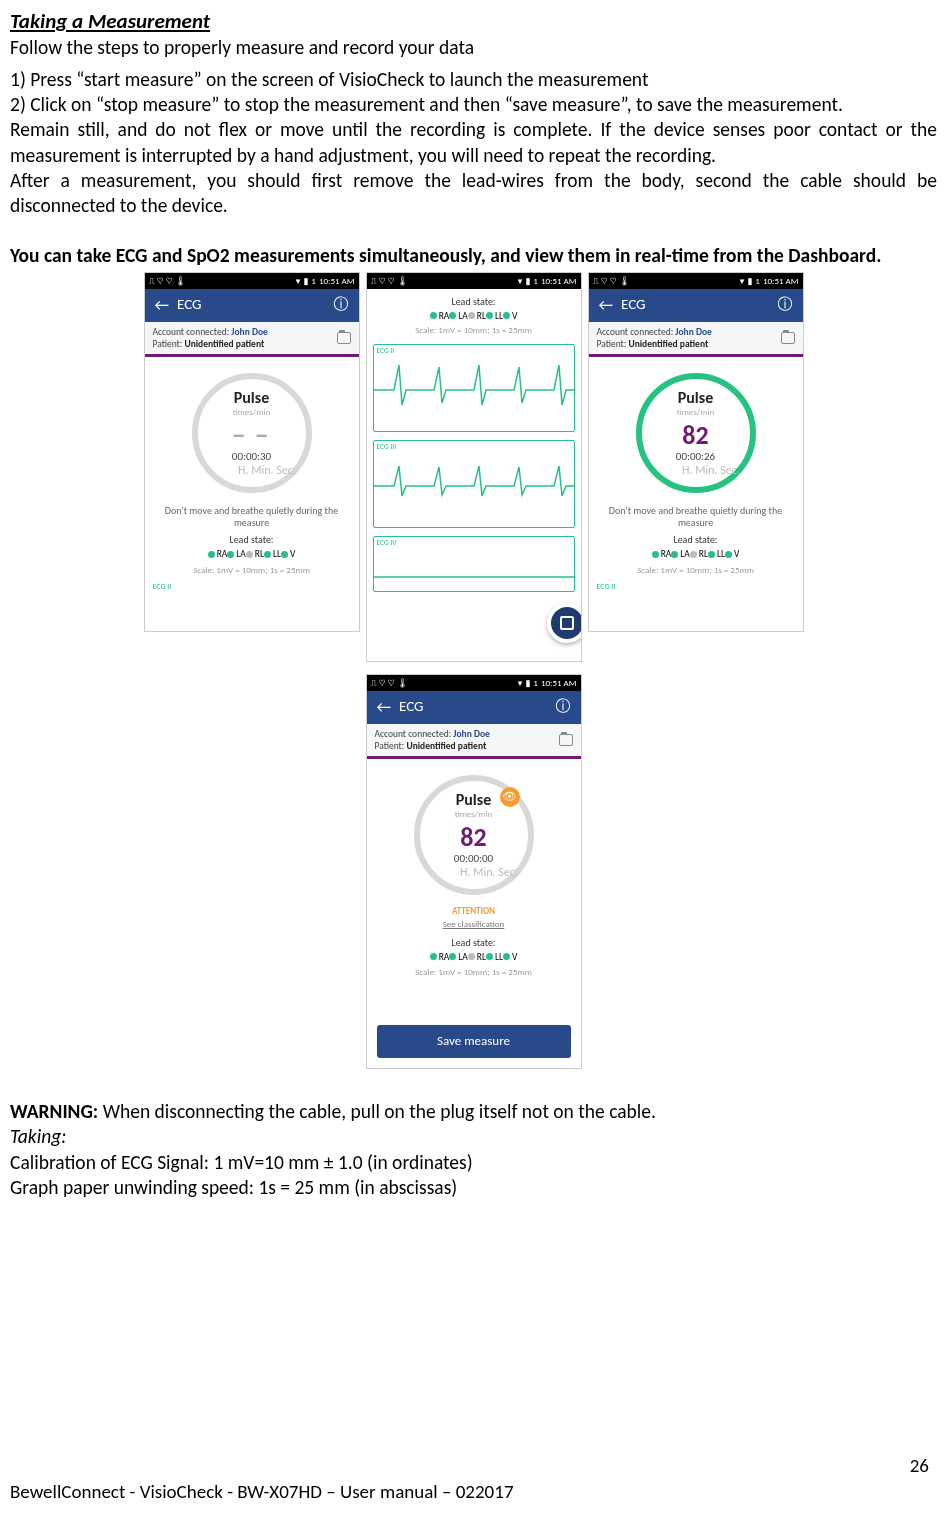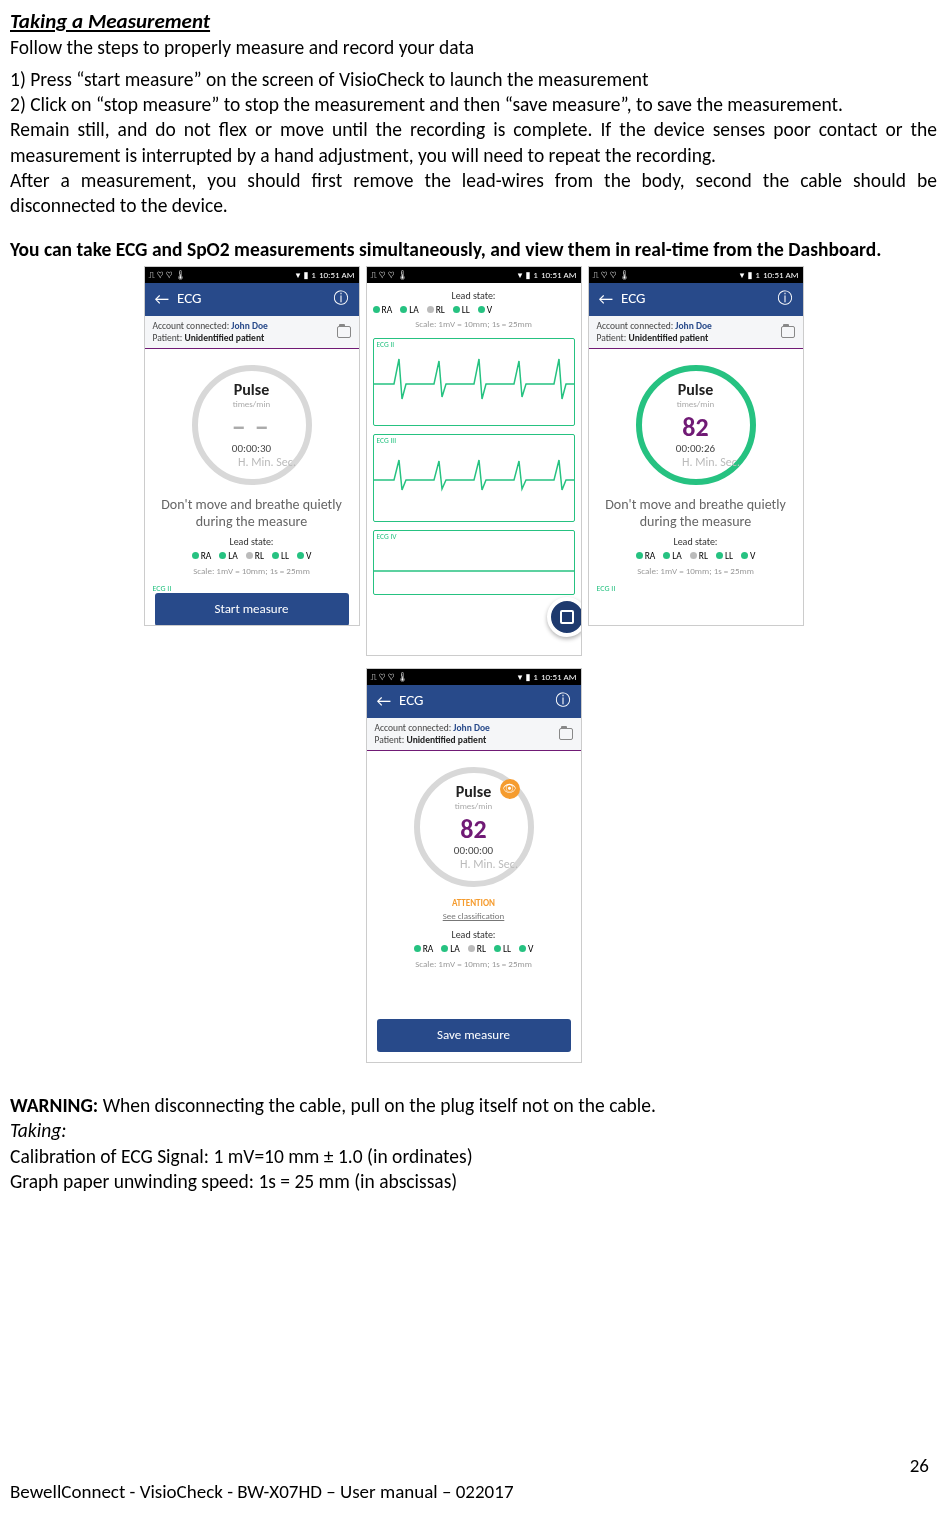--- a/index.html
+++ b/index.html
@@ -64,21 +64,21 @@
   .topbar .left { display:flex; align-items:center; gap:8px;}
   .topbar .arrow { font-size:16px; }
   .account {
     background: #f5f6f8;
     font-size: 9.5px;
     padding: 4px 8px;
     color: #444;
     display:flex;
     justify-content:space-between;
     align-items:center;
-    border-bottom:1px solid #701a75;
+    border-bottom:3px solid #701a75;
   }
   .account .link { color: #284a8a; font-weight:bold;}
   .account .bold-p { font-weight:bold; color:#222;}
   .folder-icon {
     width:14px;height:12px;border:1px solid #888;border-radius:2px;position:relative;
   }
   .folder-icon::before{content:"";position:absolute;top:-3px;left:1px;width:6px;height:3px;background:#888;border-radius:1px 1px 0 0;}
   .body-area {
     flex: 1;
     display: flex;
@@ -107,29 +107,29 @@
   .pulse-time { font-size: 11px; color:#444; }
   .pulse-hms { font-size: 12px; color:#bbb; margin-top:-1px;padding-left:31px;}
   .eye-badge {
     position:absolute; top:6px; right:8px;
     width:20px;height:20px;border-radius:50%;background:#f59c2f;
     display:flex;align-items:center;justify-content:center;color:#fff;font-size:11px;
   }
   .attention{color:#f59c2f;font-size:9px;font-weight:bold;margin-top:4px;}
   .classification{color:#777;font-size:9px;text-decoration:underline;margin-top:1px;}
   .warn-text {
-    font-size: 14px;
+    font-size: 10px;
     color: #666;
     text-align: center;
     margin: 6px 0 2px 0;
     line-height:1.2;
   }
   .lead-title { font-size:10px; color:#333; text-align:center; margin-top:2px;}
   .leads {
-    display:flex; gap:8px; font-size:9.5px; margin:2px 0;
+    display:flex; justify-content:center; font-size:9.5px; margin:2px 0;
   }
   .leads span{display:flex;align-items:center;gap:2px;}
   .dot{width:7px;height:7px;border-radius:50%;background:#26c281;display:inline-block;}
   .dot.gray{background:#bbb;}
   .scale{font-size:9px;color:#999;text-align:center;margin:1px 0 4px 0;}
   .ecg-lbl{font-size:8px;color:#26c281;align-self:flex-start;margin-left:2px;margin-top:2px;}
   .main-btn {
     background:#284a8a;color:#fff;text-align:center;
     padding:8px 0;font-size:13px;border-radius:3px;margin:auto 4px 4px 4px;width:calc(100% - 8px);
   }
@@ -154,21 +154,21 @@
 </style>
 </head>
 <body>
 
 <div class="title">Taking a Measurement</div>
 <div class="intro">Follow the steps to properly measure and record your data</div>
 
 <div class="para">1) Press “start measure” on the screen of VisioCheck to launch the measurement</div>
 <div class="para">2) Click on “stop measure” to stop the measurement and then “save measure”, to save the measurement.</div>
 <div class="para">Remain still, and do not flex or move until the recording is complete. If the device senses poor contact or the measurement is interrupted by a hand adjustment, you will need to repeat the recording.</div>
-<div class="para" style="margin-bottom:18px">After a measurement, you should first remove the lead-wires from the body, second the cable should be disconnected to the device.</div>
+<div class="para" style="margin-bottom:24px">After a measurement, you should first remove the lead-wires from the body, second the cable should be disconnected to the device.</div>
 
 <div class="para bold" style="margin-bottom:4px">You can take ECG and SpO2 measurements simultaneously, and view them in real-time from the Dashboard.</div>
 
 <div class="screens">
 
   <div class="phone">
     <div class="statusbar">
       <span>⎍ ♡ ♡ 🌡</span>
       <span class="right">
           <span>▾</span>
@@ -218,21 +218,20 @@
             <i class="dot"></i>
             <span>LL</span>
           </span>
         <span>
             <i class="dot"></i>
             <span>V</span>
           </span>
       </div>
       <div class="scale">Scale: 1mV = 10mm; 1s = 25mm</div>
       <div class="ecg-lbl">ECG II</div>
-      <div class="main-btn">Start measure</div>
     </div>
   </div>
 
   <div class="phone" style="height:390px">
     <div class="statusbar">
       <span>⎍ ♡ ♡ 🌡</span>
       <span class="right">
           <span>▾</span>
           <span>▮</span>
           <span>1</span>
@@ -271,21 +270,21 @@
         <svg class="wave" viewBox="0 0 200 80" preserveAspectRatio="none">
             <path d="M0,45 L20,45 L25,20 L28,60 L32,45 L60,45 L65,22 L68,58 L72,45 L100,45 L105,20 L108,60 L112,45 L140,45 L145,22 L148,58 L152,45 L180,45 L185,20 L188,60 L192,45 L200,45" stroke="#26c281" stroke-width="1.5" fill="none"></path>
           </svg>
       </div>
       <div class="wave-box tall">
         <span class="ecg-label-small">ECG III</span>
         <svg class="wave" viewBox="0 0 200 80" preserveAspectRatio="none">
             <path d="M0,45 L20,45 L25,25 L28,55 L32,45 L60,45 L65,26 L68,54 L72,45 L100,45 L105,25 L108,55 L112,45 L140,45 L145,26 L148,54 L152,45 L180,45 L185,25 L188,55 L192,45 L200,45" stroke="#26c281" stroke-width="1.5" fill="none"></path>
           </svg>
       </div>
-      <div class="wave-box" style="height:65px">
+      <div class="wave-box" style="height:56px">
         <span class="ecg-label-small">ECG IV</span>
         <svg class="wave" viewBox="0 0 200 70" preserveAspectRatio="none">
             <path d="M0,40 L200,40" stroke="#26c281" stroke-width="1.5" fill="none"></path>
           </svg>
       </div>
       <div class="stop-fab">
           <div></div>
         </div>
     </div>
   </div>

